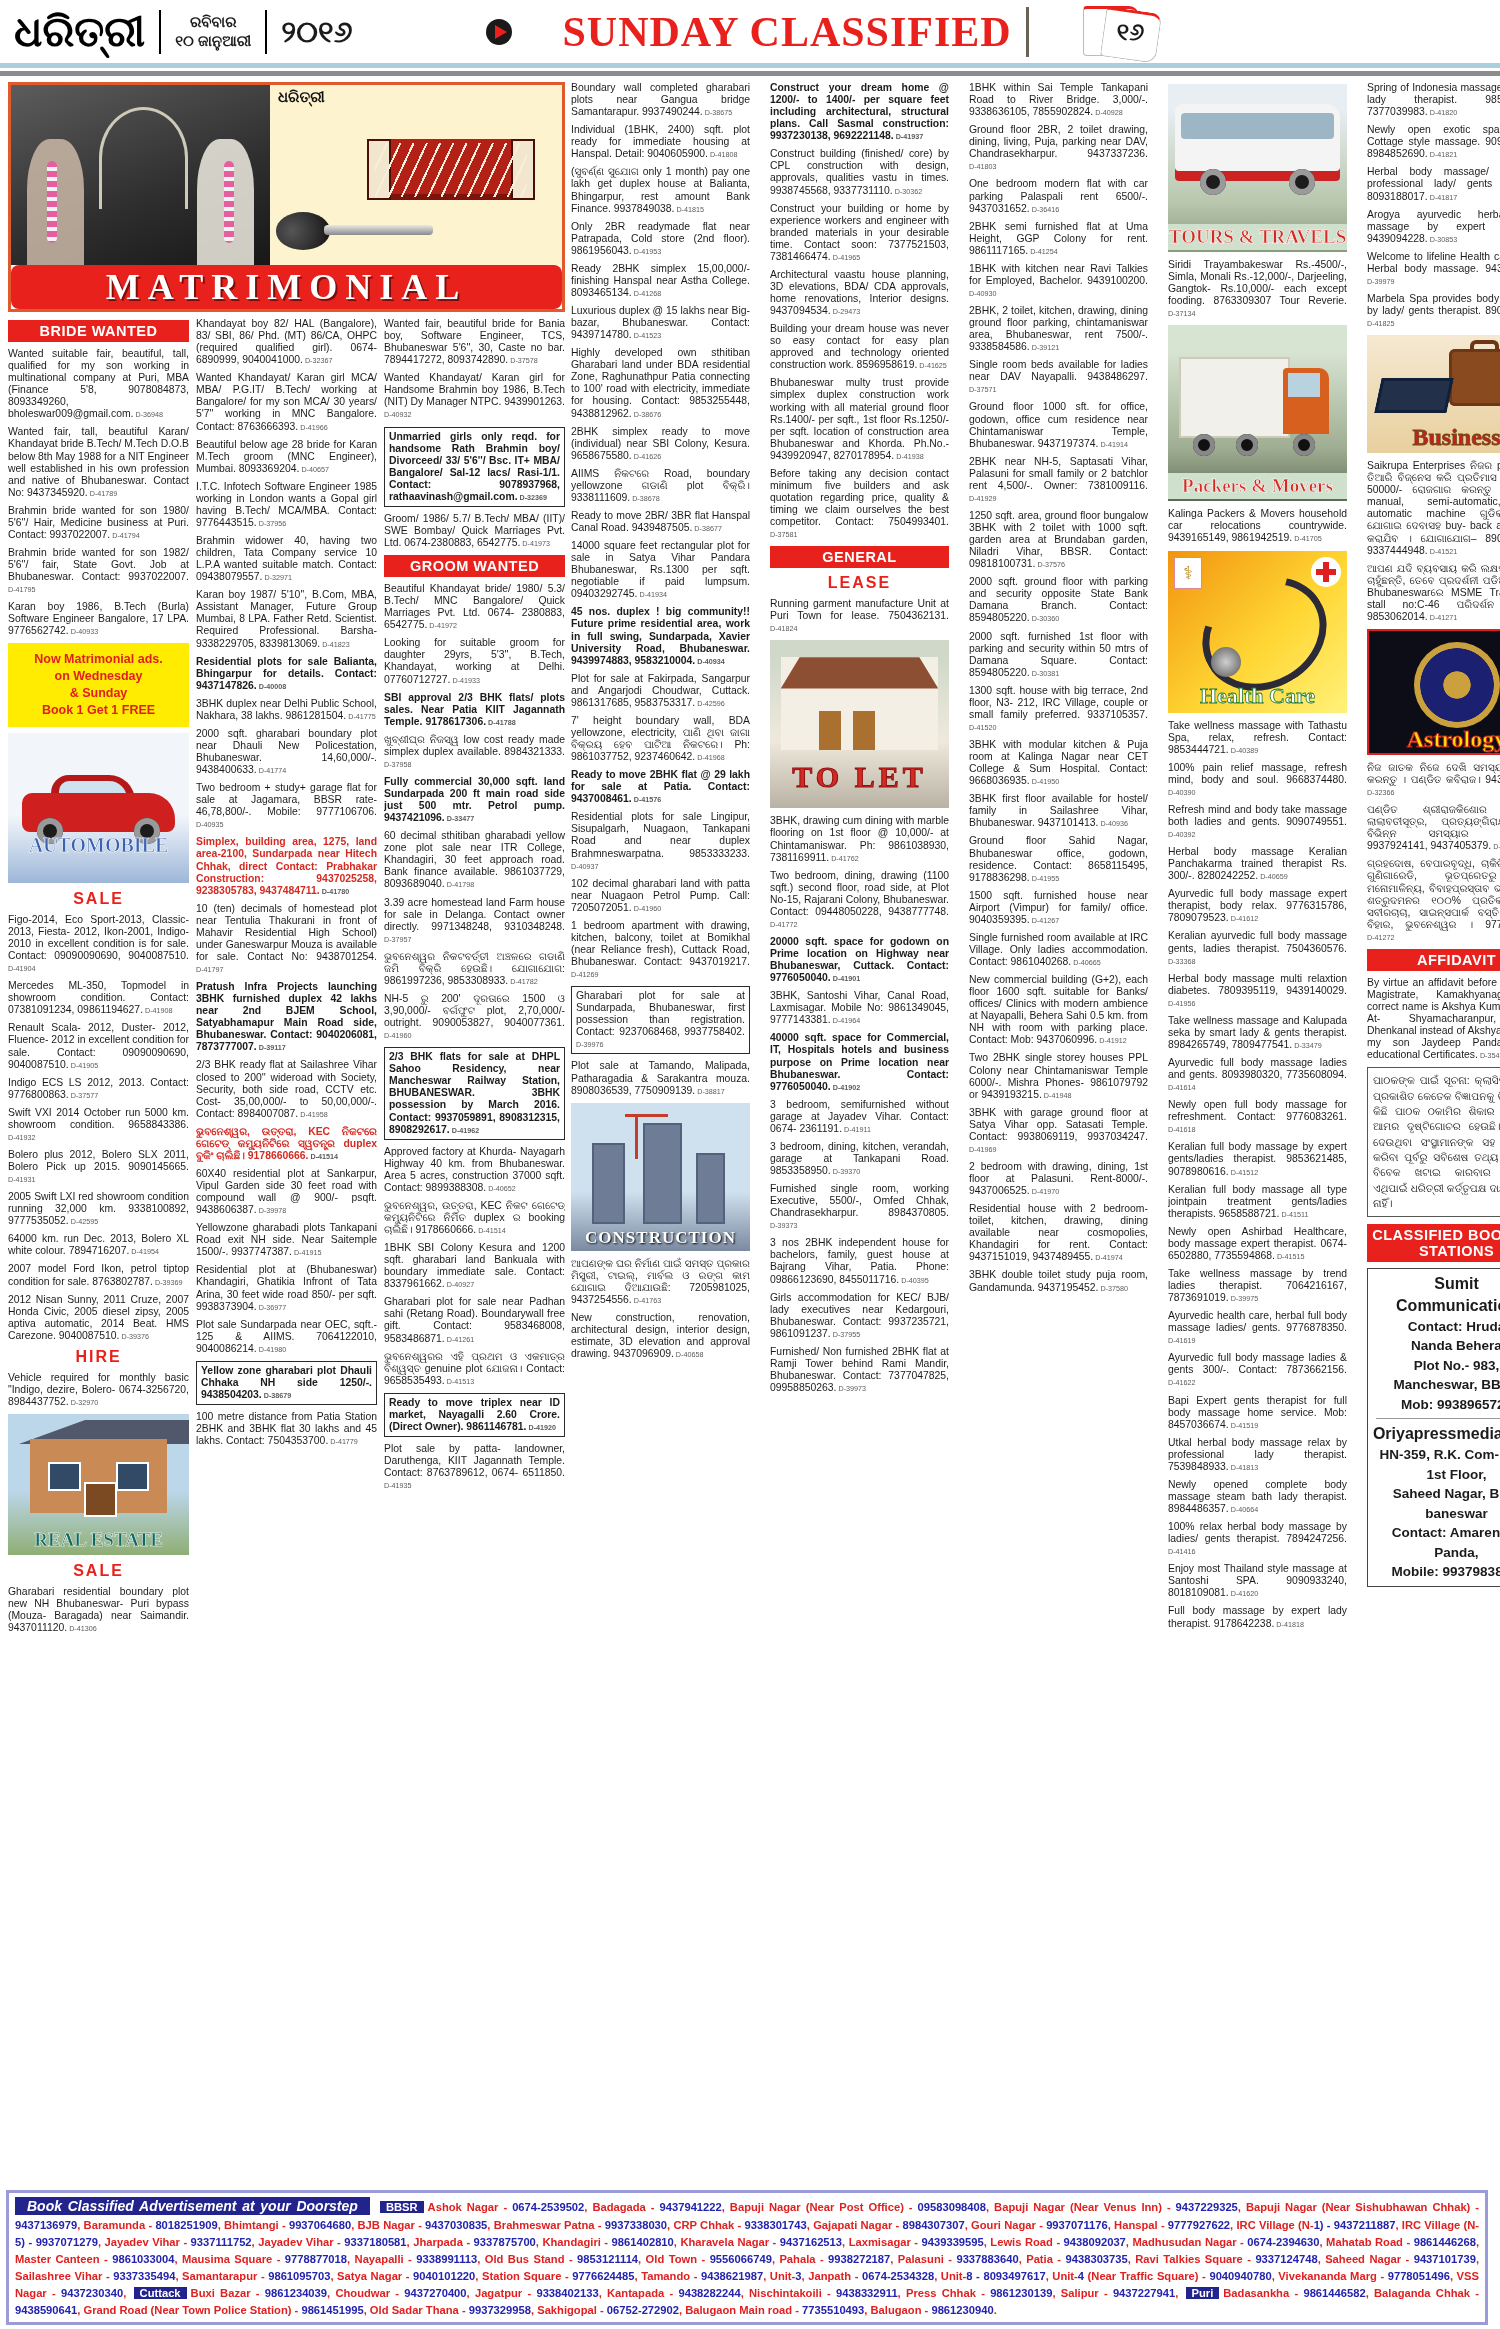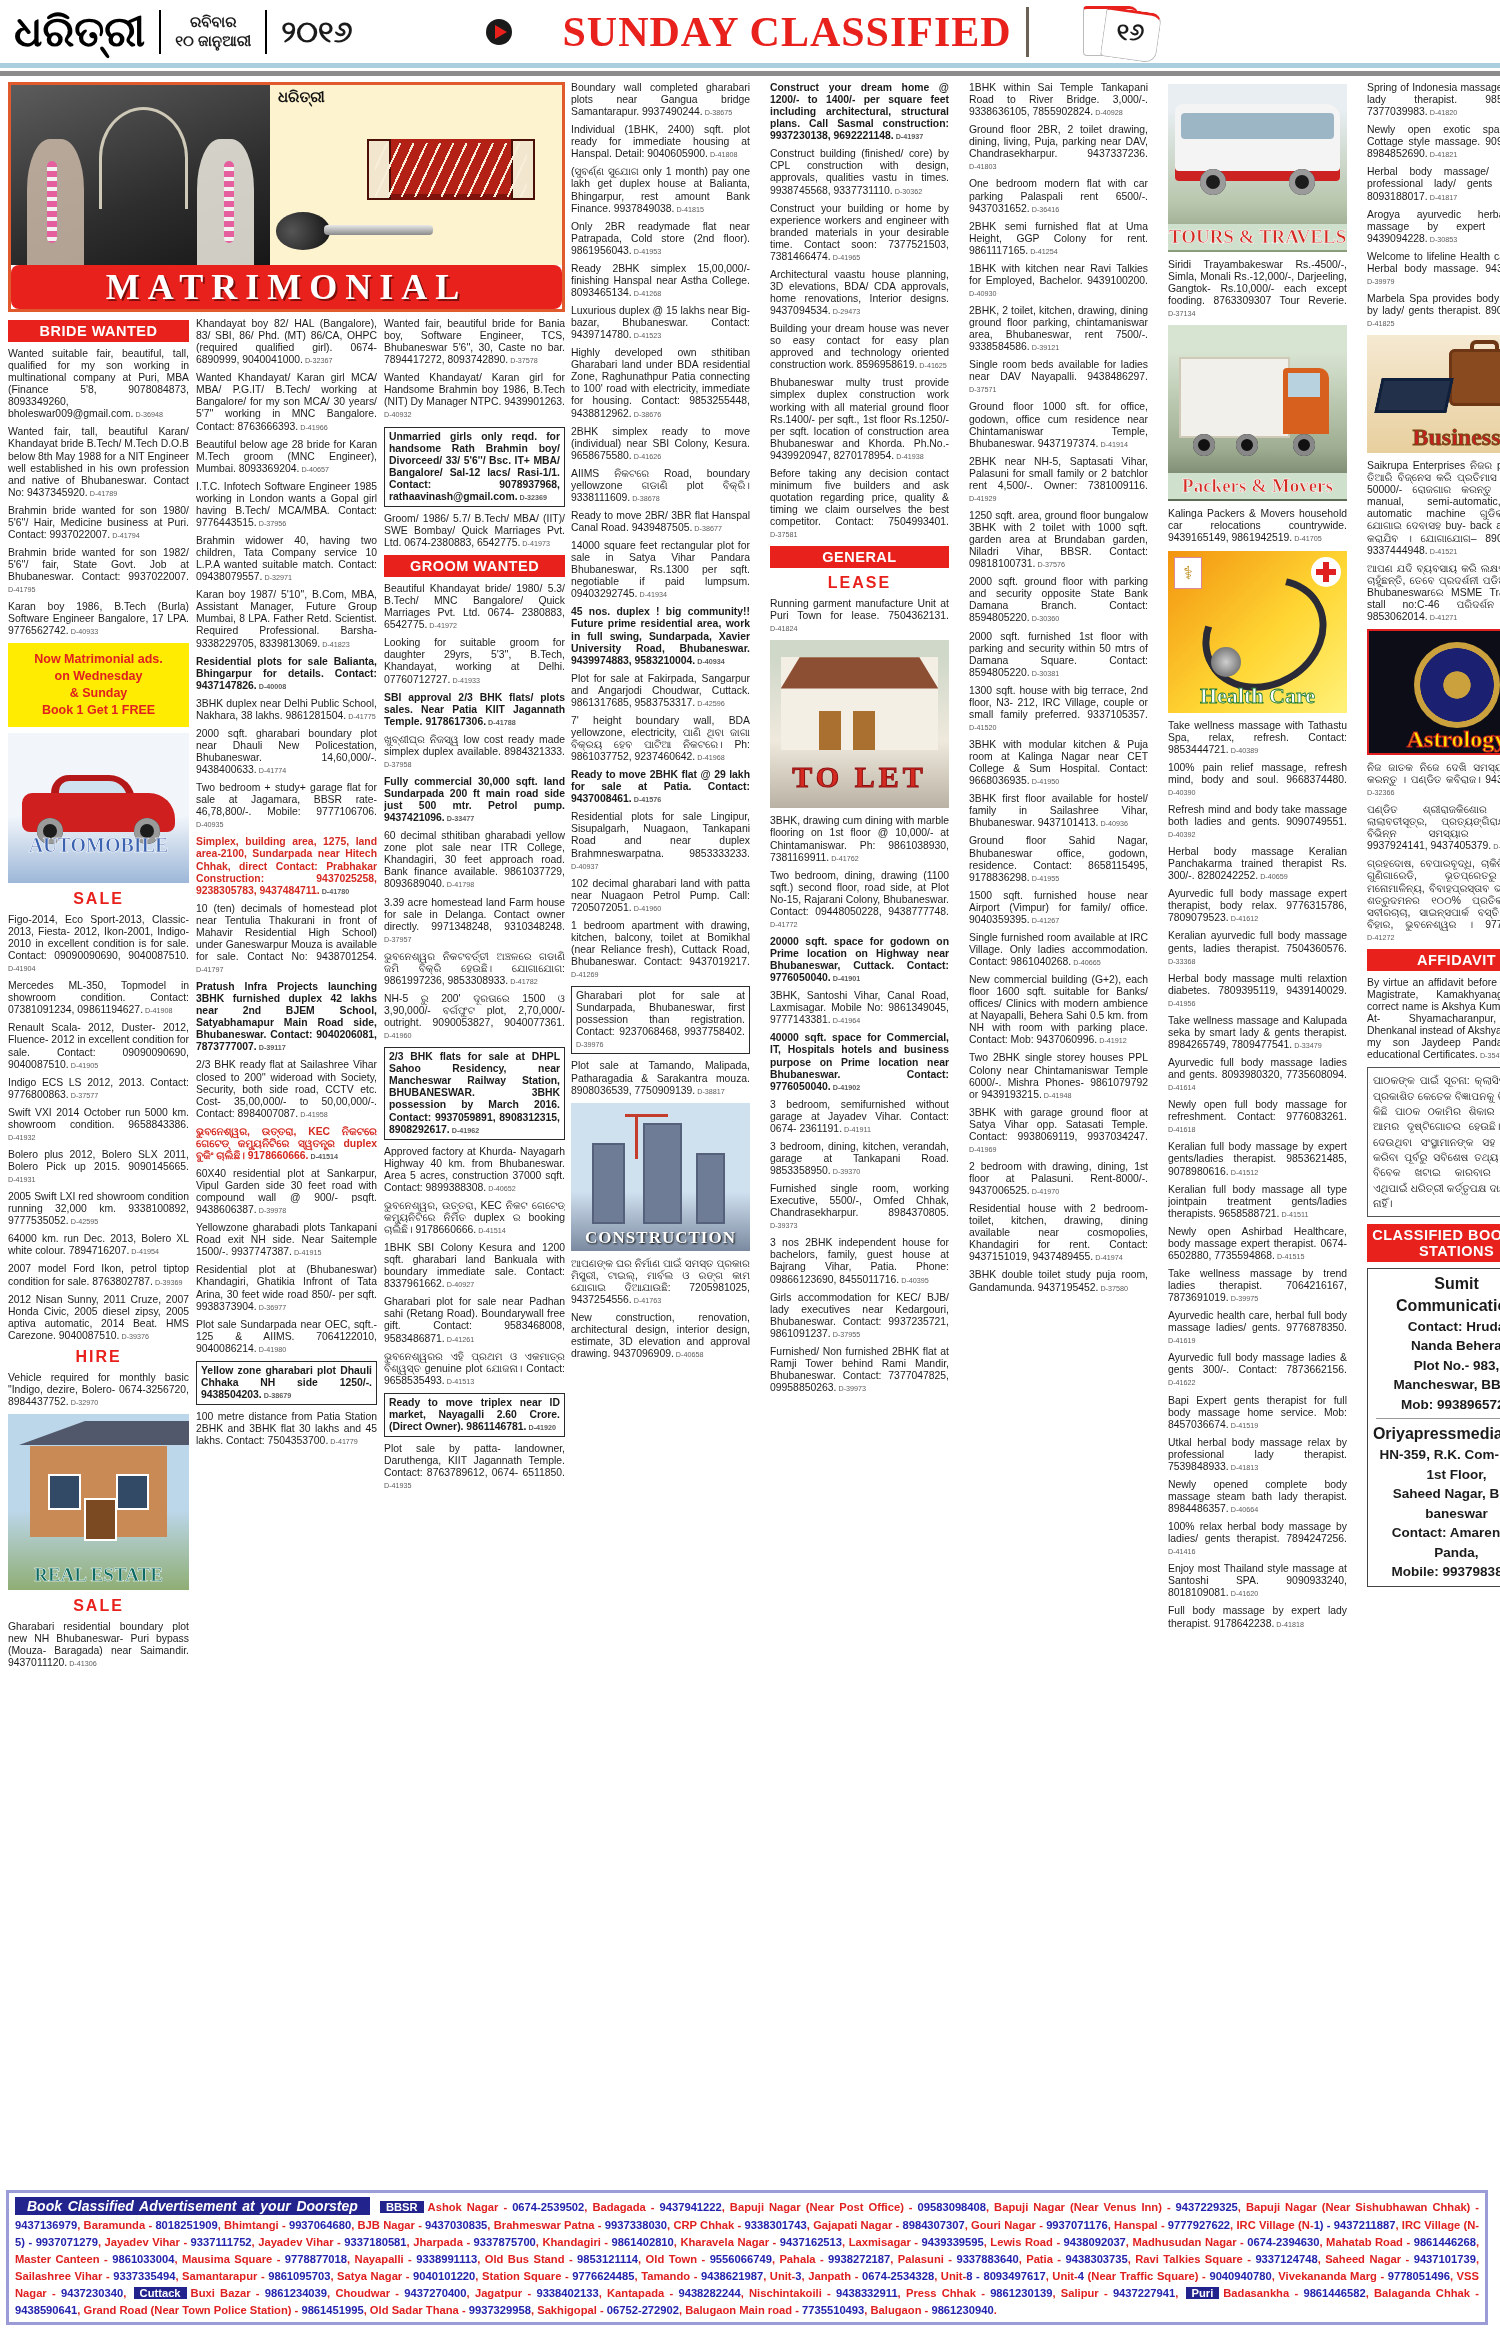--- a/index.html
+++ b/index.html
@@ -69,21 +69,21 @@
   .imgblk{position:relative;margin:2px 0 7px;overflow:hidden;}
   .imgblk .band{position:absolute;left:0;right:0;bottom:0;text-align:center;font-family:"Liberation Serif",serif;
      font-weight:bold;}
   .img-automobile{height:150px;background:linear-gradient(#f2f6fb 55%,#9db7d8);}
   .img-automobile .band{color:#3a62b0;font-size:20px;-webkit-text-stroke:.6px #fff;bottom:26px;}
   .carbody{position:absolute;left:8%;bottom:34%;width:84%;height:26%;background:#d01f1f;border-radius:10px 26px 8px 8px;}
   .cartop{position:absolute;left:24%;bottom:52%;width:46%;height:20%;background:#b51818;border-radius:18px 26px 0 0;}
   .carwin{position:absolute;left:28%;bottom:54%;width:38%;height:14%;background:#cfe2ef;border-radius:10px 18px 0 0;}
   .wheel{position:absolute;bottom:26%;width:26px;height:26px;background:#1c1c1c;border-radius:50%;box-shadow:inset 0 0 0 6px #9a9a9a;}
   .wheel.w1{left:16%;} .wheel.w2{right:16%;}
-  .img-realestate{height:176px;background:linear-gradient(#bcd6ea 55%,#8fae74);}
+  .img-realestate{height:141px;background:linear-gradient(#bcd6ea 55%,#8fae74);}
   .img-realestate .band{color:#0c6a62;font-size:19px;-webkit-text-stroke:.5px #fff;bottom:4px;}
   .house{position:absolute;left:12%;top:18%;width:76%;height:52%;background:#c98a56;}
   .houseroof{position:absolute;left:6%;top:4%;width:88%;height:0;border-left:66px solid transparent;
      border-right:66px solid transparent;border-bottom:24px solid #51586b;}
   .housewin{position:absolute;width:16%;height:18%;background:#324a66;border:2px solid #fff;}
   .img-tolet{height:168px;background:linear-gradient(#cfd8c9 10%,#efe9dd 60%,#b9b2a4);}
   .img-tolet .band{color:#d42a22;font-size:30px;letter-spacing:4px;-webkit-text-stroke:1px #8d0f0f;bottom:14px;}
   .tl-house{position:absolute;left:6%;top:10%;width:88%;height:55%;background:#f4efe4;}
   .tl-roof{position:absolute;left:0;top:0;width:100%;height:34%;background:#8d4f33;clip-path:polygon(0 100%,12% 0,88% 0,100% 100%);}
   .tl-door{position:absolute;bottom:0;width:14%;height:42%;background:#a9702f;}

